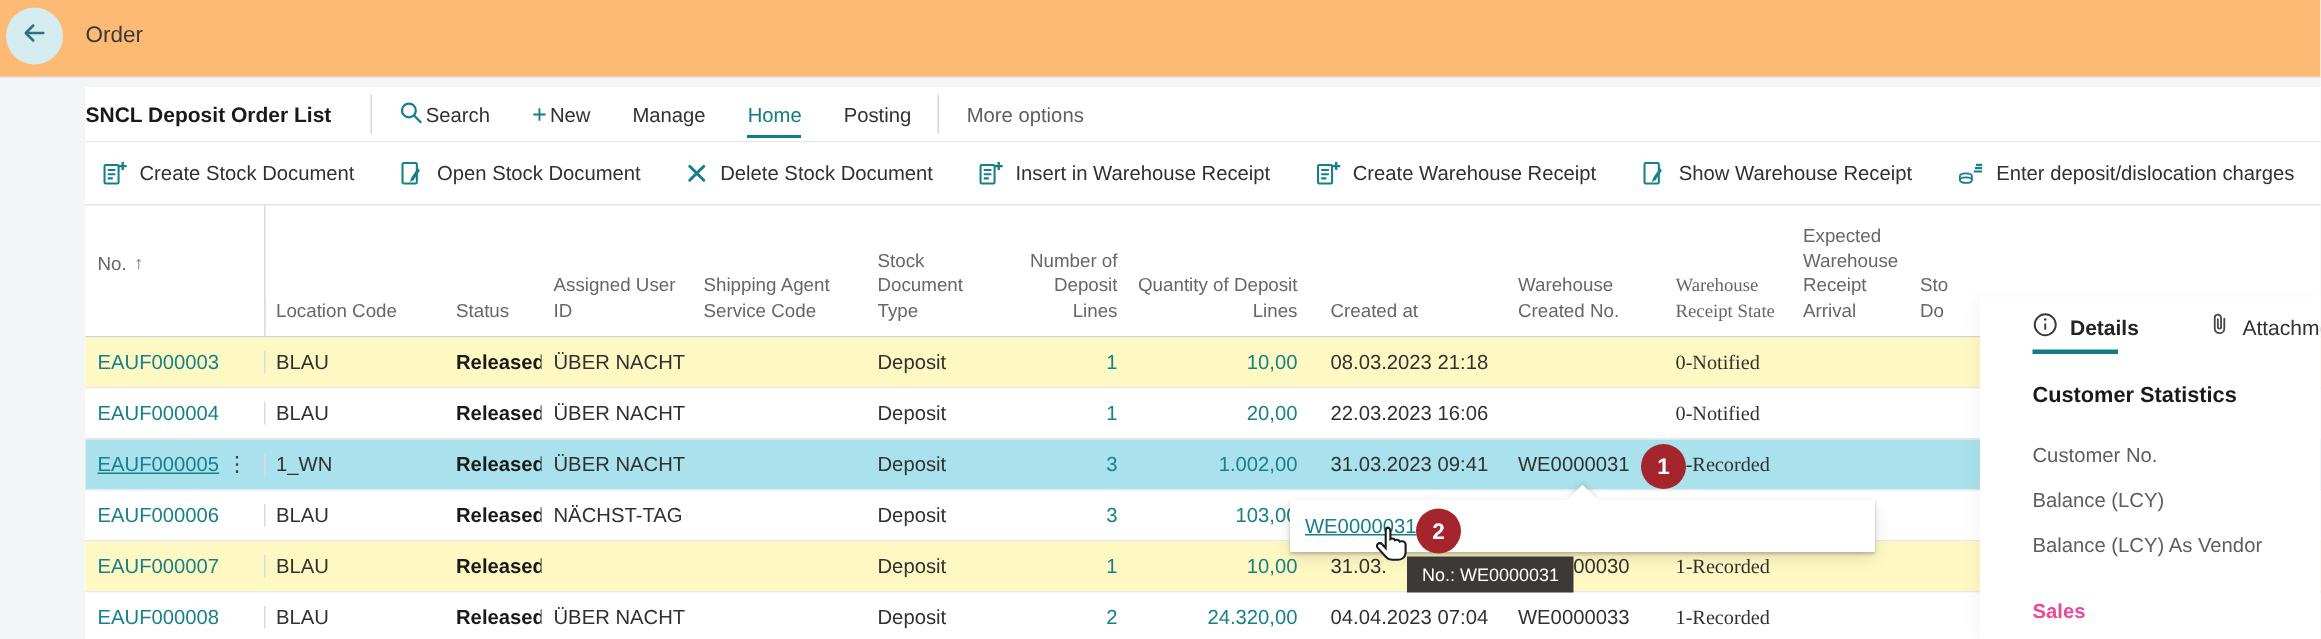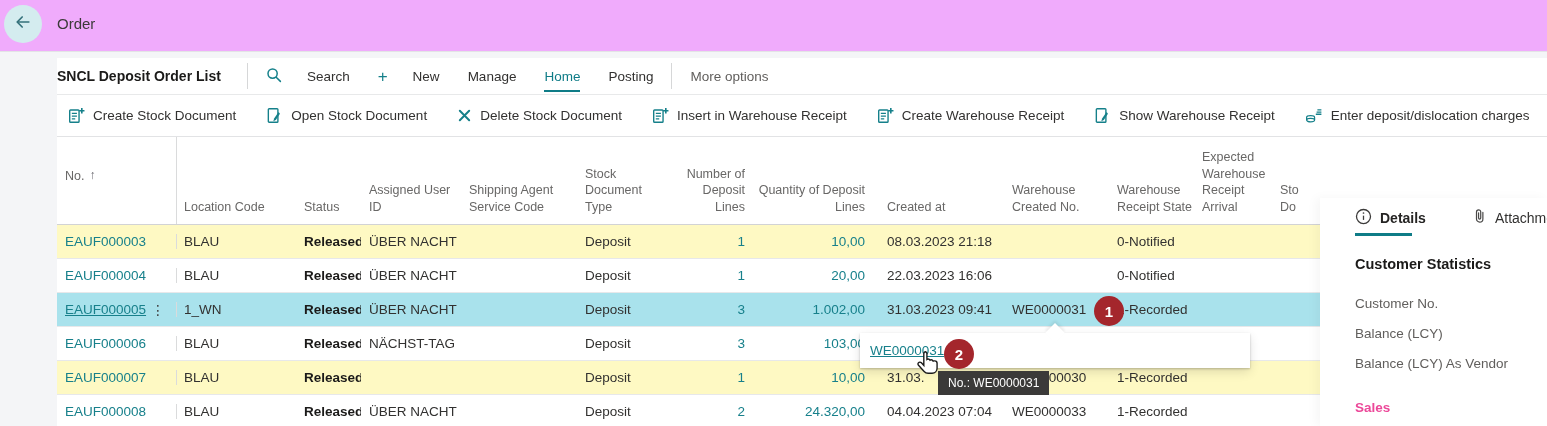--- a/index.html
+++ b/index.html
@@ -2,35 +2,35 @@
 <html><head>
 <meta charset="utf-8">
 <style>
   * { margin:0; padding:0; box-sizing:border-box; }
   html,body { width:1547px; height:426px; overflow:hidden;
     font-family:"Liberation Sans","DejaVu Sans",sans-serif; background:#f4f5f7; }
   #stage { position:relative; width:1547px; height:426px; }
 
   
   .top-strip { position:absolute; left:0; top:0; width:1547px; height:52px;
-    background:#f0abfc; border-bottom:1px solid #e3e4e6; }
+    background:#fdba74; border-bottom:1px solid #e3e4e6; }
   .back-btn { position:absolute; left:4px; top:5px; width:38px; height:38px; border-radius:50%;
     background:#d4ecef; display:flex; align-items:center; justify-content:center; cursor:pointer; }
   .page-title { position:absolute; left:57px; top:15px; font-size:15px; color:#3b3a39; }
 
   
   .card { position:absolute; left:57px; top:58px; right:0; bottom:0; background:#ffffff; }
 
   
   .cmdbar { position:absolute; left:0; top:0; right:0; height:37px;
     display:flex; align-items:center; border-bottom:1px solid #e8e9ea; background:#fff; }
   .list-title { font-size:14px; font-weight:bold; color:#1b1a19; margin-right:22px; white-space:nowrap; }
   .vdiv { width:1px; height:26px; background:#d6d7d8; margin:0 4px; }
   .menu { display:flex; align-items:center; }
-  .menu-item { display:flex; align-items:center; gap:25px; margin:0 14px; font-size:13.5px;
+  .menu-item { display:flex; align-items:center; gap:2px; margin:0 14px; font-size:13.5px;
     color:#323130; cursor:pointer; height:36px; position:relative; white-space:nowrap; }
   .menu-item.active { color:#0f7c87; }
   .menu-item.active::after { content:""; position:absolute; left:0; right:0; bottom:2px;
     height:2px; background:#0f7c87; }
   .menu-item.muted { color:#605e5c; }
   .plus-glyph { color:#15808a; font-size:17px; font-weight:400; line-height:1; }
 
   
   .actionbar { position:absolute; left:0; top:37px; right:0; height:42px; display:flex;
     align-items:center; padding-left:11px; border-bottom:1px solid #e2e3e5; background:#fff; }
@@ -58,21 +58,21 @@
   .c-loc{width:120px;padding-left:7px;border-left:1px solid transparent;}
   .hcell.c-loc,.cell.c-loc{border-left:1px solid #dadbdc;margin-left:-1px;}
   .c-status{width:65px;padding-left:8px;}
   .c-ship{width:116px;padding-left:8px;}
   .c-user{width:100px;padding-left:8px;}
   .c-type{width:94px;padding-left:8px;}
   .c-num{width:78px;text-align:right;padding-right:4px;justify-content:flex-end;}
   .c-qty{width:118px;text-align:right;padding-right:2px;justify-content:flex-end;}
   .c-created{width:145px;padding-left:20px;}
   .c-rcpt{width:103px;}
-  .c-state{width:87px;padding-left:2px;}
+  .c-state{width:87px;padding-left:2px;font-family:Liberation Serif, serif;}
   .c-exp{width:78px;}
   .c-sto{width:60px;padding-right:28px;}
   .sort-arrow{color:#68676e;font-size:12px;}
 
   
   .scrollbar { position:absolute; left:1302px; top:225px; width:16px; bottom:0; background:#f4f4f4; z-index:6; }
   .scroll-up { height:17px; display:flex; align-items:center; justify-content:center;
     color:#5a5a5a; font-size:9px; cursor:pointer; }
   .scroll-thumb { position:absolute; left:2px; right:2px; top:18px; bottom:0; background:#8a8886;
     border-radius:1px; cursor:pointer; }

